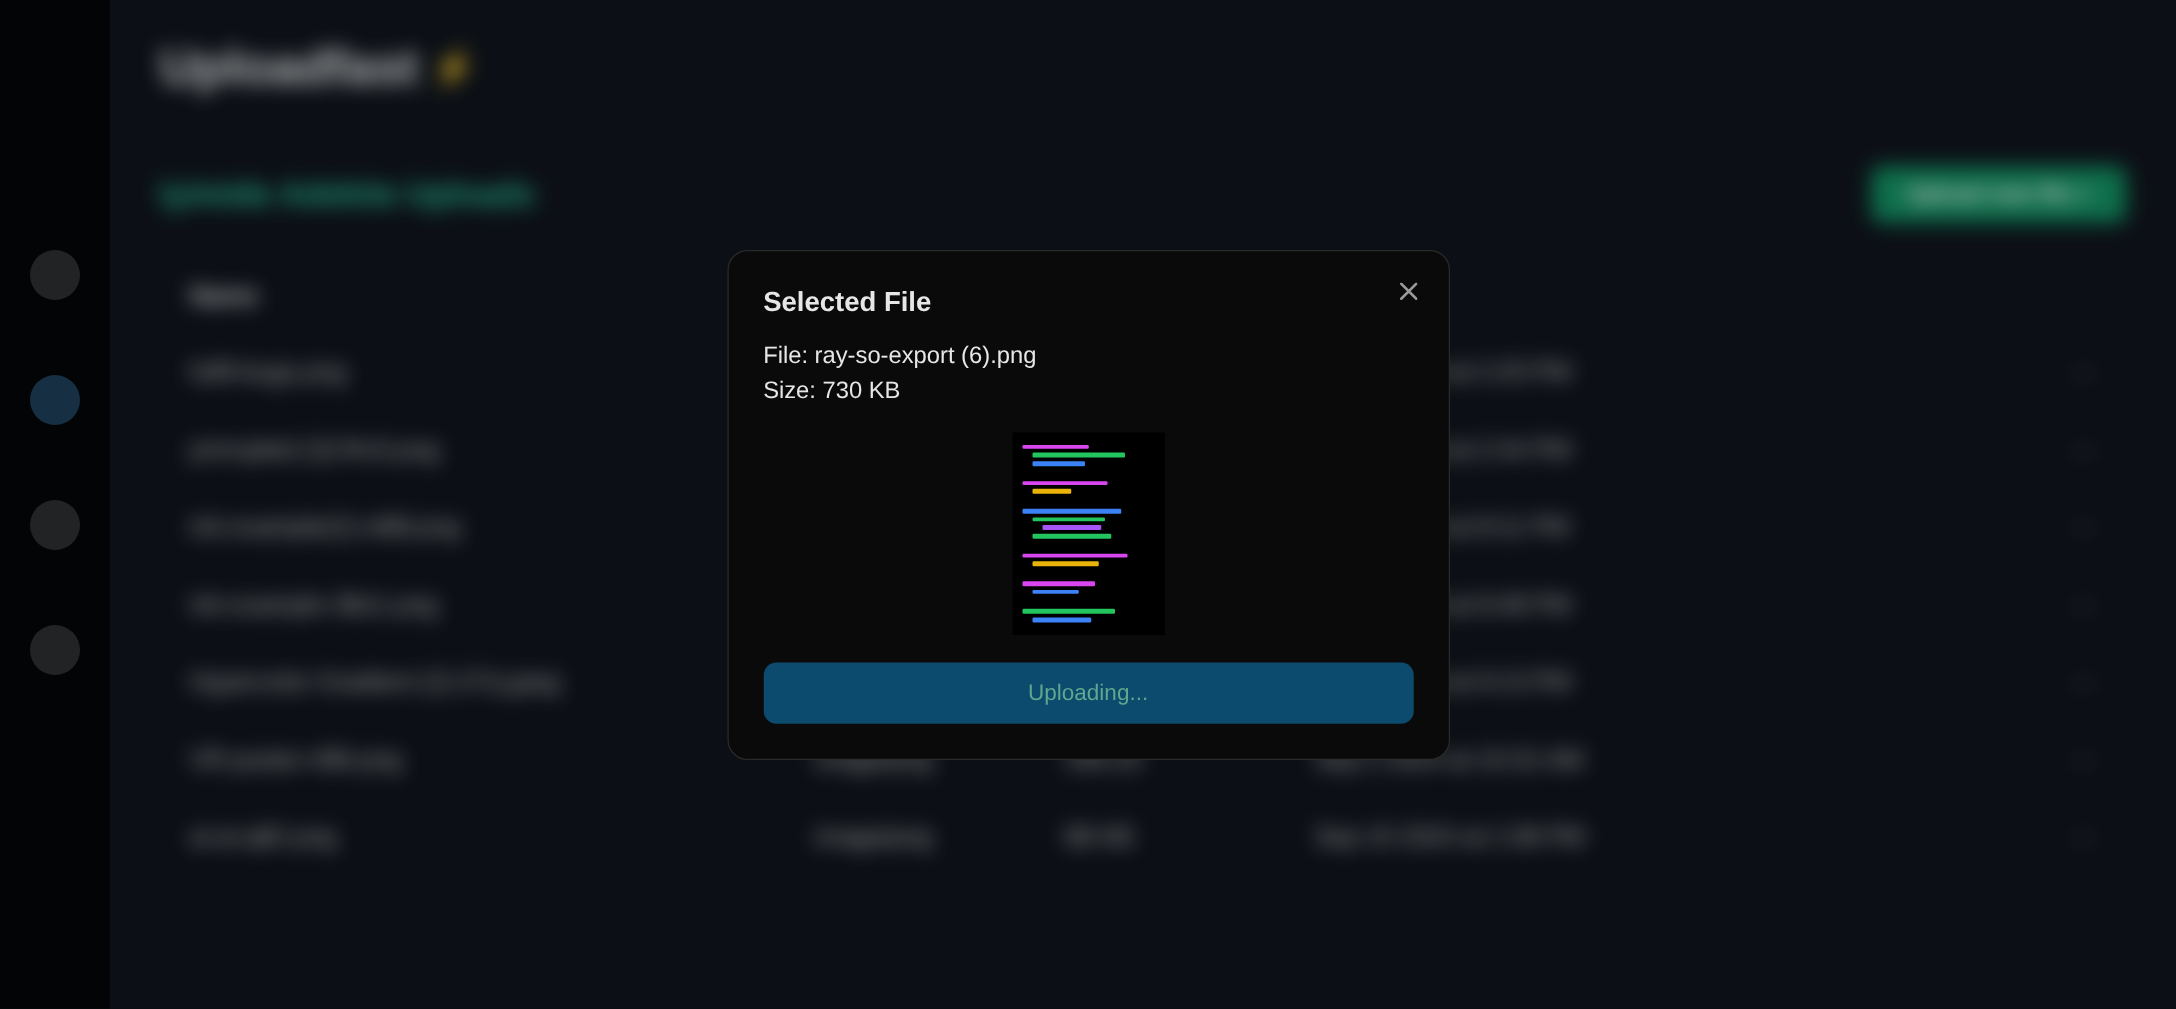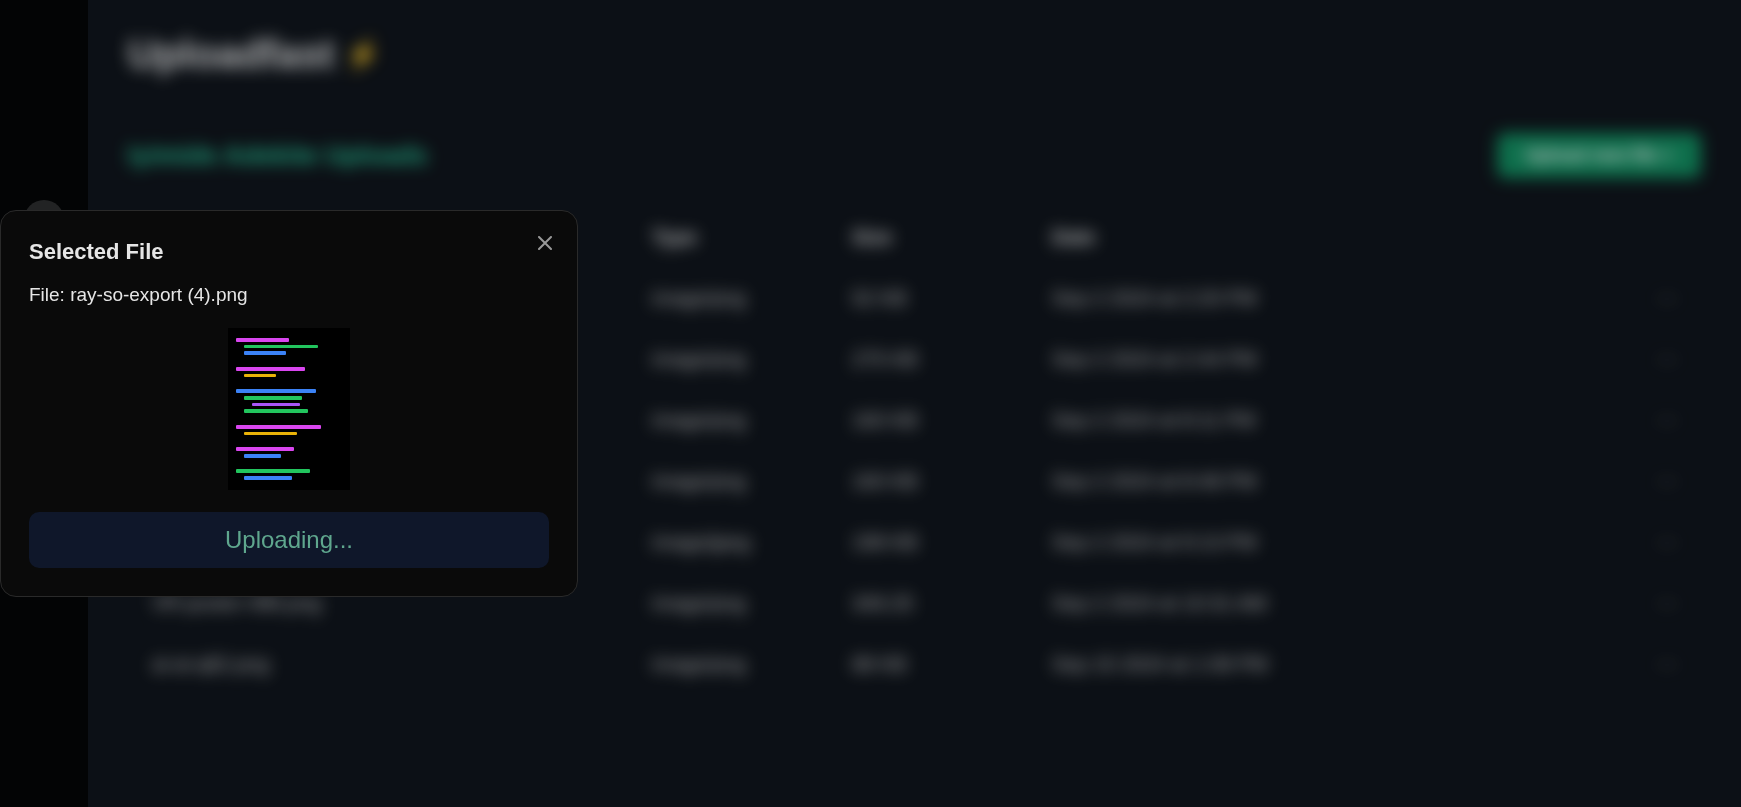--- a/index.html
+++ b/index.html
@@ -78,20 +78,21 @@
 .trow { font-size: 20px; color: #cfcfcf; }
 .row-menu { text-align: right; color: #aaa; }
 
 
 .overlay {
   position: absolute;
   inset: 0;
   background: rgba(10,15,20,0.25);
   display: flex;
   align-items: center;
+  justify-content: center;
 }
 .modal {
   width: 578px;
   background: #0a0a0a;
   border: 1px solid #2a2a2a;
   border-radius: 16px;
   padding: 28px;
   position: relative;
 }
 .modal-title {
@@ -124,26 +125,26 @@
   display: flex;
   flex-direction: column;
   gap: 3px;
 }
 .codeline {
   height: 4px;
   border-radius: 1px;
 }
 .uploading-btn {
   width: 100%;
-  background: #0f172a;
+  background: #0c4a6e;
   color: #5fa78e;
   padding: 14px;
   border-radius: 10px;
   text-align: center;
-  font-size: 24px;
+  font-size: 18px;
   font-weight: 500;
   border: none;
 }
 </style>
 </head>
 <body>
 
 <div class="app">
   <div class="sidebar">
     <div class="sidebar-item"></div>
@@ -228,21 +229,25 @@
   <div class="modal">
     <div class="close">
       <svg width="14" height="14" viewBox="0 0 14 14">
           <path d="M1 1 L13 13 M13 1 L1 13" stroke="currentColor" stroke-width="2" stroke-linecap="round"></path>
         </svg>
     </div>
     <div class="modal-title">Selected File</div>
     <div class="file-meta">
       <div>
         <span>File:</span>
-        <span>ray-so-export (4).png</span>
+        <span>ray-so-export (6).png</span>
+      </div>
+      <div>
+        <span>Size:</span>
+        <span>730 KB</span>
       </div>
     </div>
     <div class="preview-wrap">
       <div class="preview">
         <div class="codeline" style="width:50%;background:#d946ef"></div>
         <div class="codeline" style="width:70%;background:#22c55e;margin-left:8px"></div>
         <div class="codeline" style="width:40%;background:#3b82f6;margin-left:8px"></div>
         <div style="height:6px"></div>
         <div class="codeline" style="width:65%;background:#d946ef"></div>
         <div class="codeline" style="width:30%;background:#eab308;margin-left:8px"></div>

